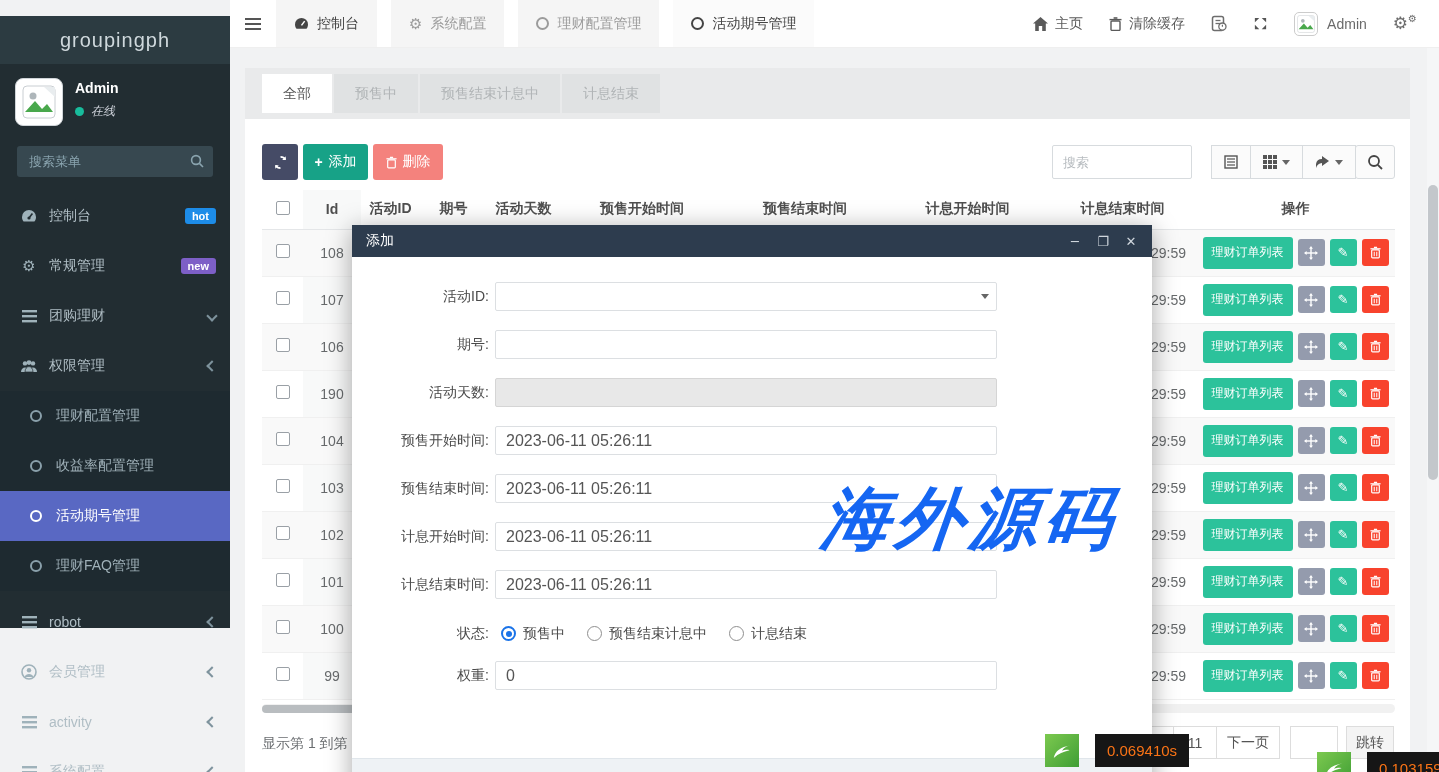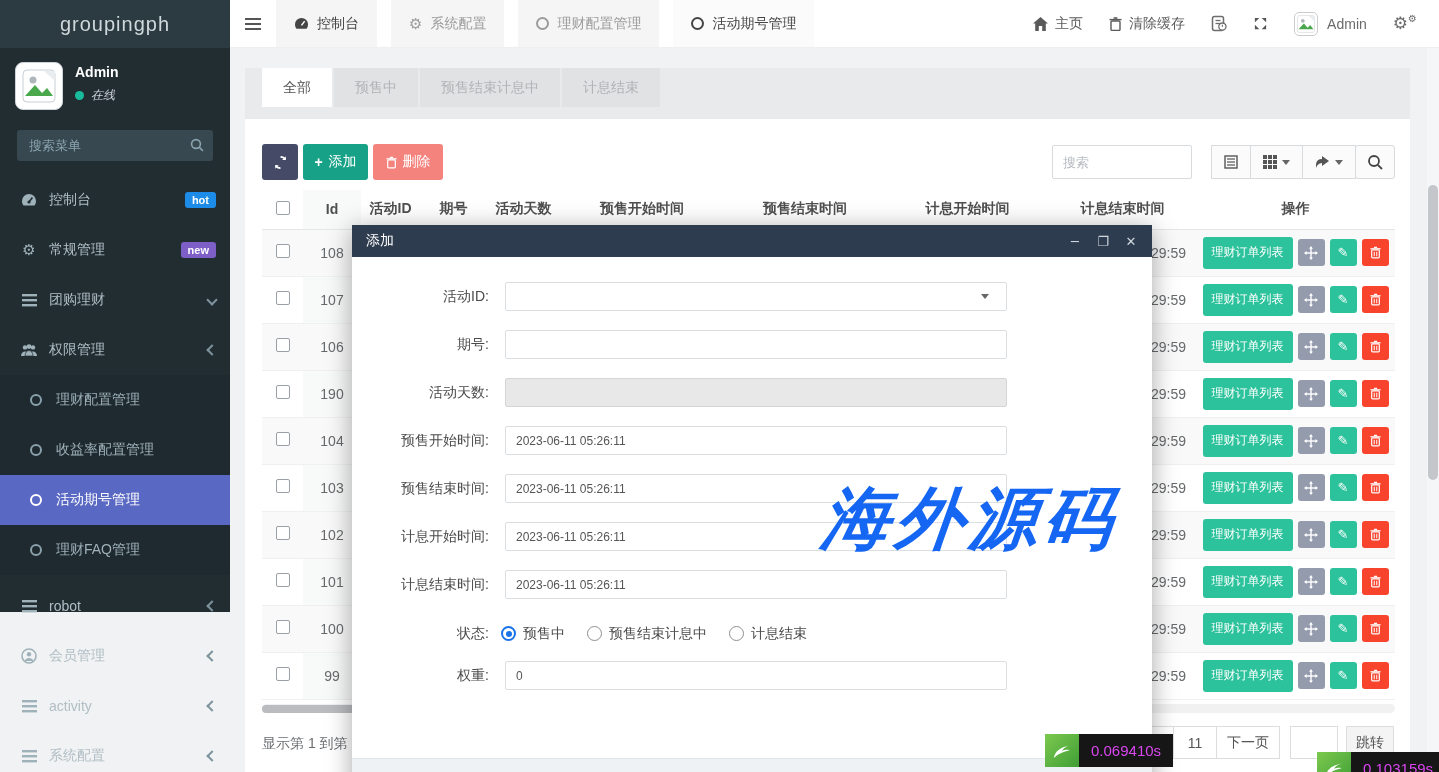--- a/index.html
+++ b/index.html
@@ -1,20 +1,20 @@
 <!DOCTYPE html>
 <html><head>
 <meta charset="utf-8">
 <style>
   * { margin:0; padding:0; box-sizing:border-box; }
   html,body { width:1439px; height:772px; overflow:hidden; }
   body { position:relative; font-family:"Liberation Sans","DejaVu Sans",sans-serif; background:#f1f2f3; font-size:14px; }
 
   
-  .sidebar { position:absolute; left:0; top:0; width:230px; height:612px; background:#222d32; z-index:20; }
+  .sidebar { position:absolute; left:0; top:16px; width:230px; height:612px; background:#222d32; z-index:20; }
   .logo { height:48px; background:#2c3b41; color:#cfd8dc; display:flex; align-items:center; justify-content:center;
           font-size:20px; font-weight:300; letter-spacing:1px; }
   .user-panel { display:flex; padding:14px 15px 12px; align-items:flex-start; }
   .avatar-box { width:48px; height:48px; background:#fff; border:1px solid #cfd4d8; border-radius:8px; display:flex; align-items:center; justify-content:center; overflow:hidden; }
   .user-info { margin-left:12px; padding-top:2px; }
   .user-name { color:#fff; font-weight:bold; font-size:14px; }
   .user-status { color:#d2d6de; font-size:12px; margin-top:7px; display:flex; align-items:center;font-style:italic; }
   .dot { width:9px; height:9px; border-radius:50%; background:#18bc9c; display:inline-block; margin-right:7px; }
   .side-search { margin:8px 17px 14px; position:relative; }
   .side-search input { width:100%; height:31px; background:#374850; border:0; border-radius:3px; color:#9fb0b8;
@@ -49,21 +49,21 @@
   .nav-tab .o-ic { width:13px; height:13px; border:2px solid #9b9b9b; border-radius:50%; }
   .nav-tab .o-ic.dark { border-color:#454545; }
   .nav-right { margin-left:auto; display:flex; align-items:center; gap:26px; padding-right:22px; color:#5a5a5a; }
   .nav-right .nav-link { display:flex; align-items:center; gap:7px; cursor:pointer; font-size:14px; }
   .mini-avatar { width:24px; height:24px; border:1px solid #ccc; border-radius:5px; background:#fff; display:flex; align-items:center; justify-content:center; overflow:hidden; }
   .nav-user { display:flex; align-items:center; gap:9px; cursor:pointer; color:#6a6a6a; }
 
   
   .page { position:absolute; left:230px; top:48px; width:1209px; height:724px; background:#f1f2f3; }
   .card { position:absolute; left:15px; top:20px; width:1165px; height:704px; background:#fff; }
-  .tabstrip { height:51px; background:#e9eaeb; display:flex; align-items:flex-start; padding-left:17px; }
+  .tabstrip { height:51px; background:#e9eaeb; display:flex; align-items:center; padding-left:17px; }
   .ctab { height:39px; display:flex; align-items:center; padding:0 21px; background:#e0e2e3; color:#b0b4b6;
           font-size:14px; margin-right:2px; cursor:pointer; }
   .ctab.active { background:#fff; color:#555; }
 
   .toolbar-btn { position:absolute; height:36px; border:none; border-radius:3px; color:#fff; font-size:14px;
                  display:flex; align-items:center; justify-content:center; gap:6px; cursor:pointer; }
   #btn-refresh { left:17px; top:76px; width:36px; background:#454b66; }
   #btn-add { left:58px; top:76px; width:65px; background:#17a287; }
   #btn-del { left:128px; top:76px; width:70px; background:#f4827d; }
   #search-box { position:absolute; left:807px; top:77px; width:140px; height:34px; border:1px solid #d7dbde;
@@ -108,39 +108,39 @@
 
   
   .modal { position:absolute; left:352px; top:225px; width:800px; height:600px; background:#fff; z-index:100;
            box-shadow:0 4px 24px rgba(0,0,0,.35); }
   .modal-head { height:32px; background:#2d3c4e; display:flex; align-items:center; padding:0 14px; }
   .modal-title { color:#fff; font-size:14px; }
   .modal-ctrls { margin-left:auto; display:flex; gap:14px; color:#cfd6dd; font-size:13px; }
   .mctrl { cursor:pointer; width:14px; text-align:center; font-family:"DejaVu Sans",sans-serif; }
   .form-row { position:absolute; left:0; width:100%; height:29px; }
   .form-row label { position:absolute; left:0; width:137px; text-align:right; color:#4a4a4a; font-size:14px; line-height:29px; }
-  .form-row .ctrl { position:absolute; left:153px; width:502px; height:29px; border:1px solid #dcdfe2; border-radius:2px;
-                    font-size:12px; color:#555; padding:0 10px; outline:none; background:#fff; }
+  .form-row .ctrl { position:absolute; left:143px; width:502px; height:29px; border:1px solid #dcdfe2; border-radius:2px;
+                    font-size:16px; color:#555; padding:0 10px; outline:none; background:#fff; }
   .form-row .ctrl.disabled { background:#e8e8e8; border-color:#d5d5d5; }
   .sel-caret { position:absolute; left:629px; top:12px; }
   .radio-row { position:absolute; left:149px; display:flex; gap:22px; align-items:center; height:29px; }
   .radio-opt { display:flex; align-items:center; gap:7px; color:#4a4a4a; font-size:14px; cursor:pointer; }
   .radio { width:15px; height:15px; border:1px solid #8f8f8f; border-radius:50%; position:relative; background:#fff; }
   .radio.sel { border:2px solid #1a73e8; }
   .radio.sel::after { content:""; position:absolute; left:2.5px; top:2.5px; width:6px; height:6px; border-radius:50%; background:#1a73e8; }
   .modal-foot { position:absolute; left:0; top:533px; width:100%; height:67px; background:#eef2f5; border-top:1px solid #e0e6eb; }
 
   
   .watermark { position:absolute; left:822px; top:474px; z-index:300; color:#1566f2; font-size:68px; font-weight:bold;
                font-style:italic; font-family:"DejaVu Serif","Liberation Serif",serif; letter-spacing:6px; transform:skewX(-6deg); }
 
   
   .dbadge { position:absolute; display:flex; height:33px; z-index:400; }
   .dbadge .dicon { width:34px; background:linear-gradient(135deg,#7cc94f,#3f9e35); display:flex; align-items:center; justify-content:center; }
-  .dbadge .dlabel { background:#161616; color:#d946ef; font-size:15px; display:flex; align-items:center; padding:0 12px; }
+  .dbadge .dlabel { background:#161616; color:#f97316; font-size:15px; display:flex; align-items:center; padding:0 12px;margin-left:16px; }
   #badge1 { left:1045px; top:734px; }
   #badge2 { left:1317px; top:752px; }
 
   svg { display:block; }
 </style>
 </head>
 <body>
 
 <div class="sidebar">
   <div class="logo">groupingph</div>

